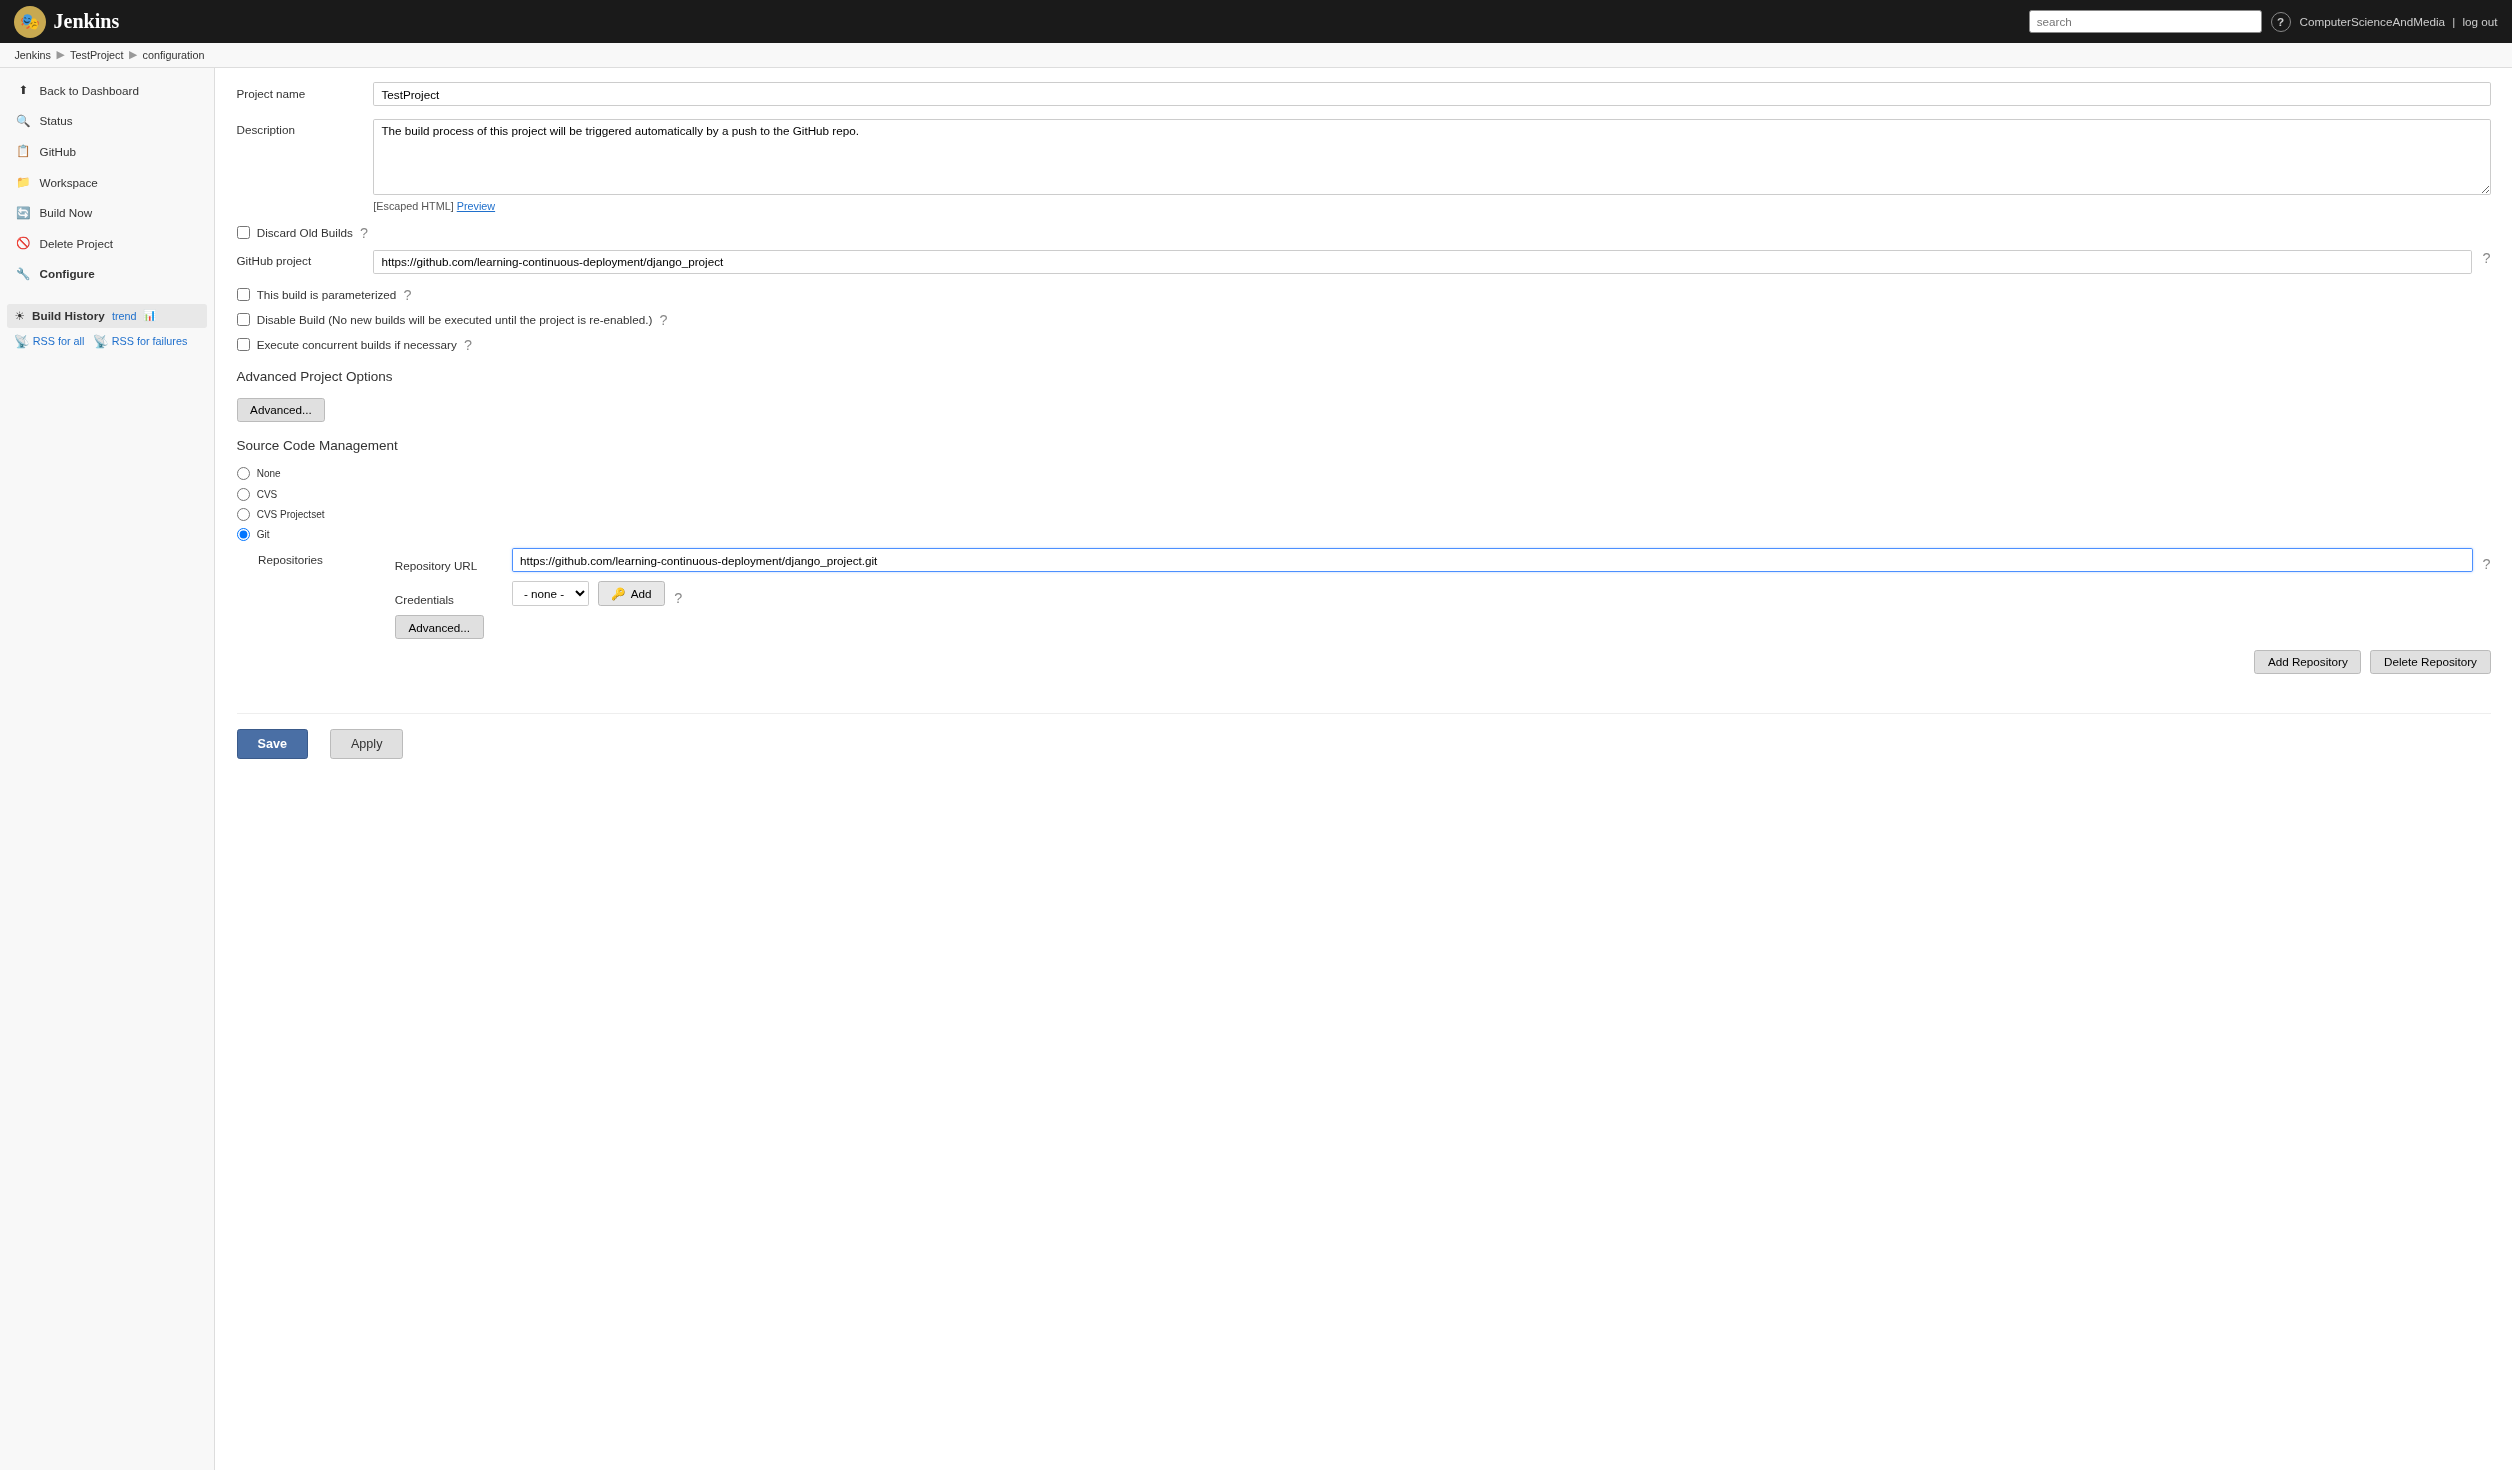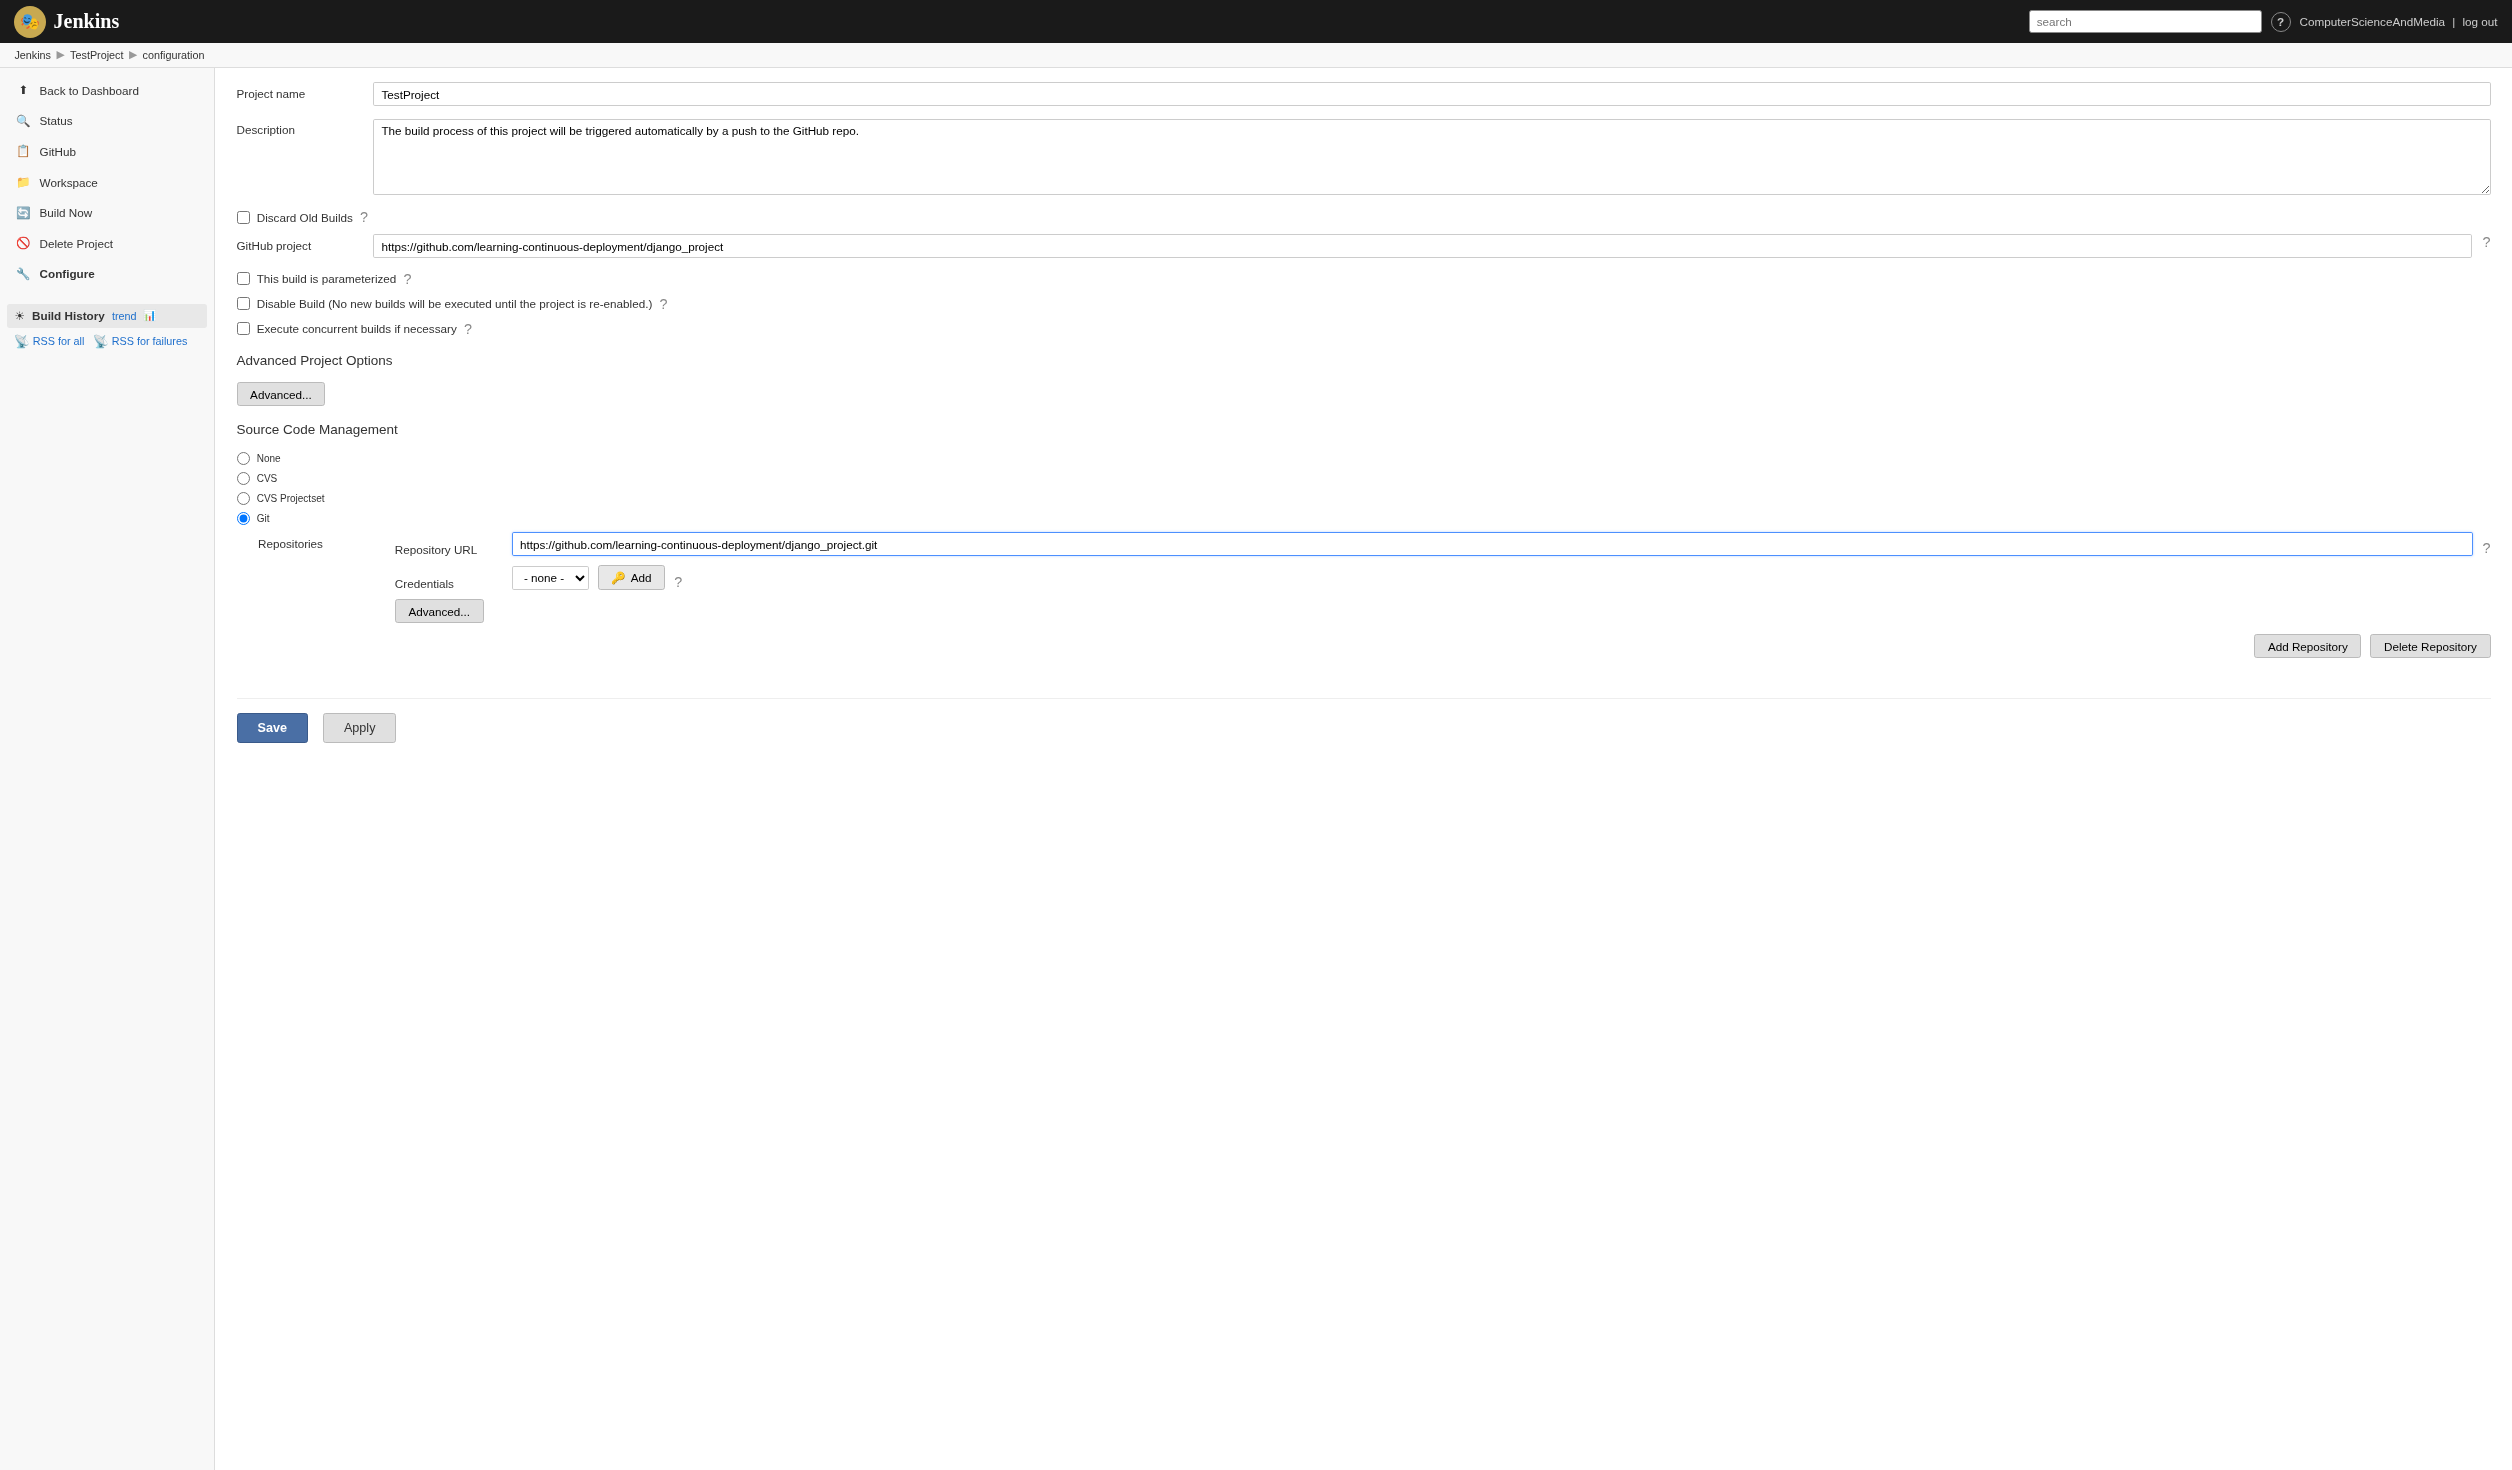--- a/index.html
+++ b/index.html
@@ -271,21 +271,21 @@
       padding: 4.5px 12.6px;
       background: #e0e0e0;
       border: 0.9px solid #bbb;
       border-radius: 2.7px;
       cursor: pointer;
       font-size: 11.7px;
     }
 
     .form-footer {
       display: flex;
-      gap: 15px;
+      gap: 22px;
       padding: 14.4px 0 7.2px;
       border-top: 0.9px solid #eee;
       margin-top: 25px;
     }
     .btn-save {
       padding: 7.2px 20px;
       background: #4a6fa5;
       color: white;
       border: 0.9px solid #3a5a8a;
       border-radius: 2.7px;
@@ -401,20 +401,24 @@
       <div class="form-label">Project name</div>
       <div class="form-control">
         <input type="text" class="field" value="TestProject" style="">
       </div>
     </div>
 
     <div class="form-row">
       <div class="form-label">Description</div>
       <div class="form-control">
         <textarea class="field" rows="5" style="">The build process of this project will be triggered automatically by a push to the GitHub repo.</textarea>
+        <div class="escaped-html">
+          <span>[Escaped HTML]</span>
+          <a href="#">Preview</a>
+        </div>
       </div>
     </div>
 
     <div class="checkbox-row">
       <input type="checkbox" id="discard-builds" style="">
       <label for="discard-builds">Discard Old Builds</label>
       <span class="help-icon">?</span>
     </div>
 
     <div class="form-row">

